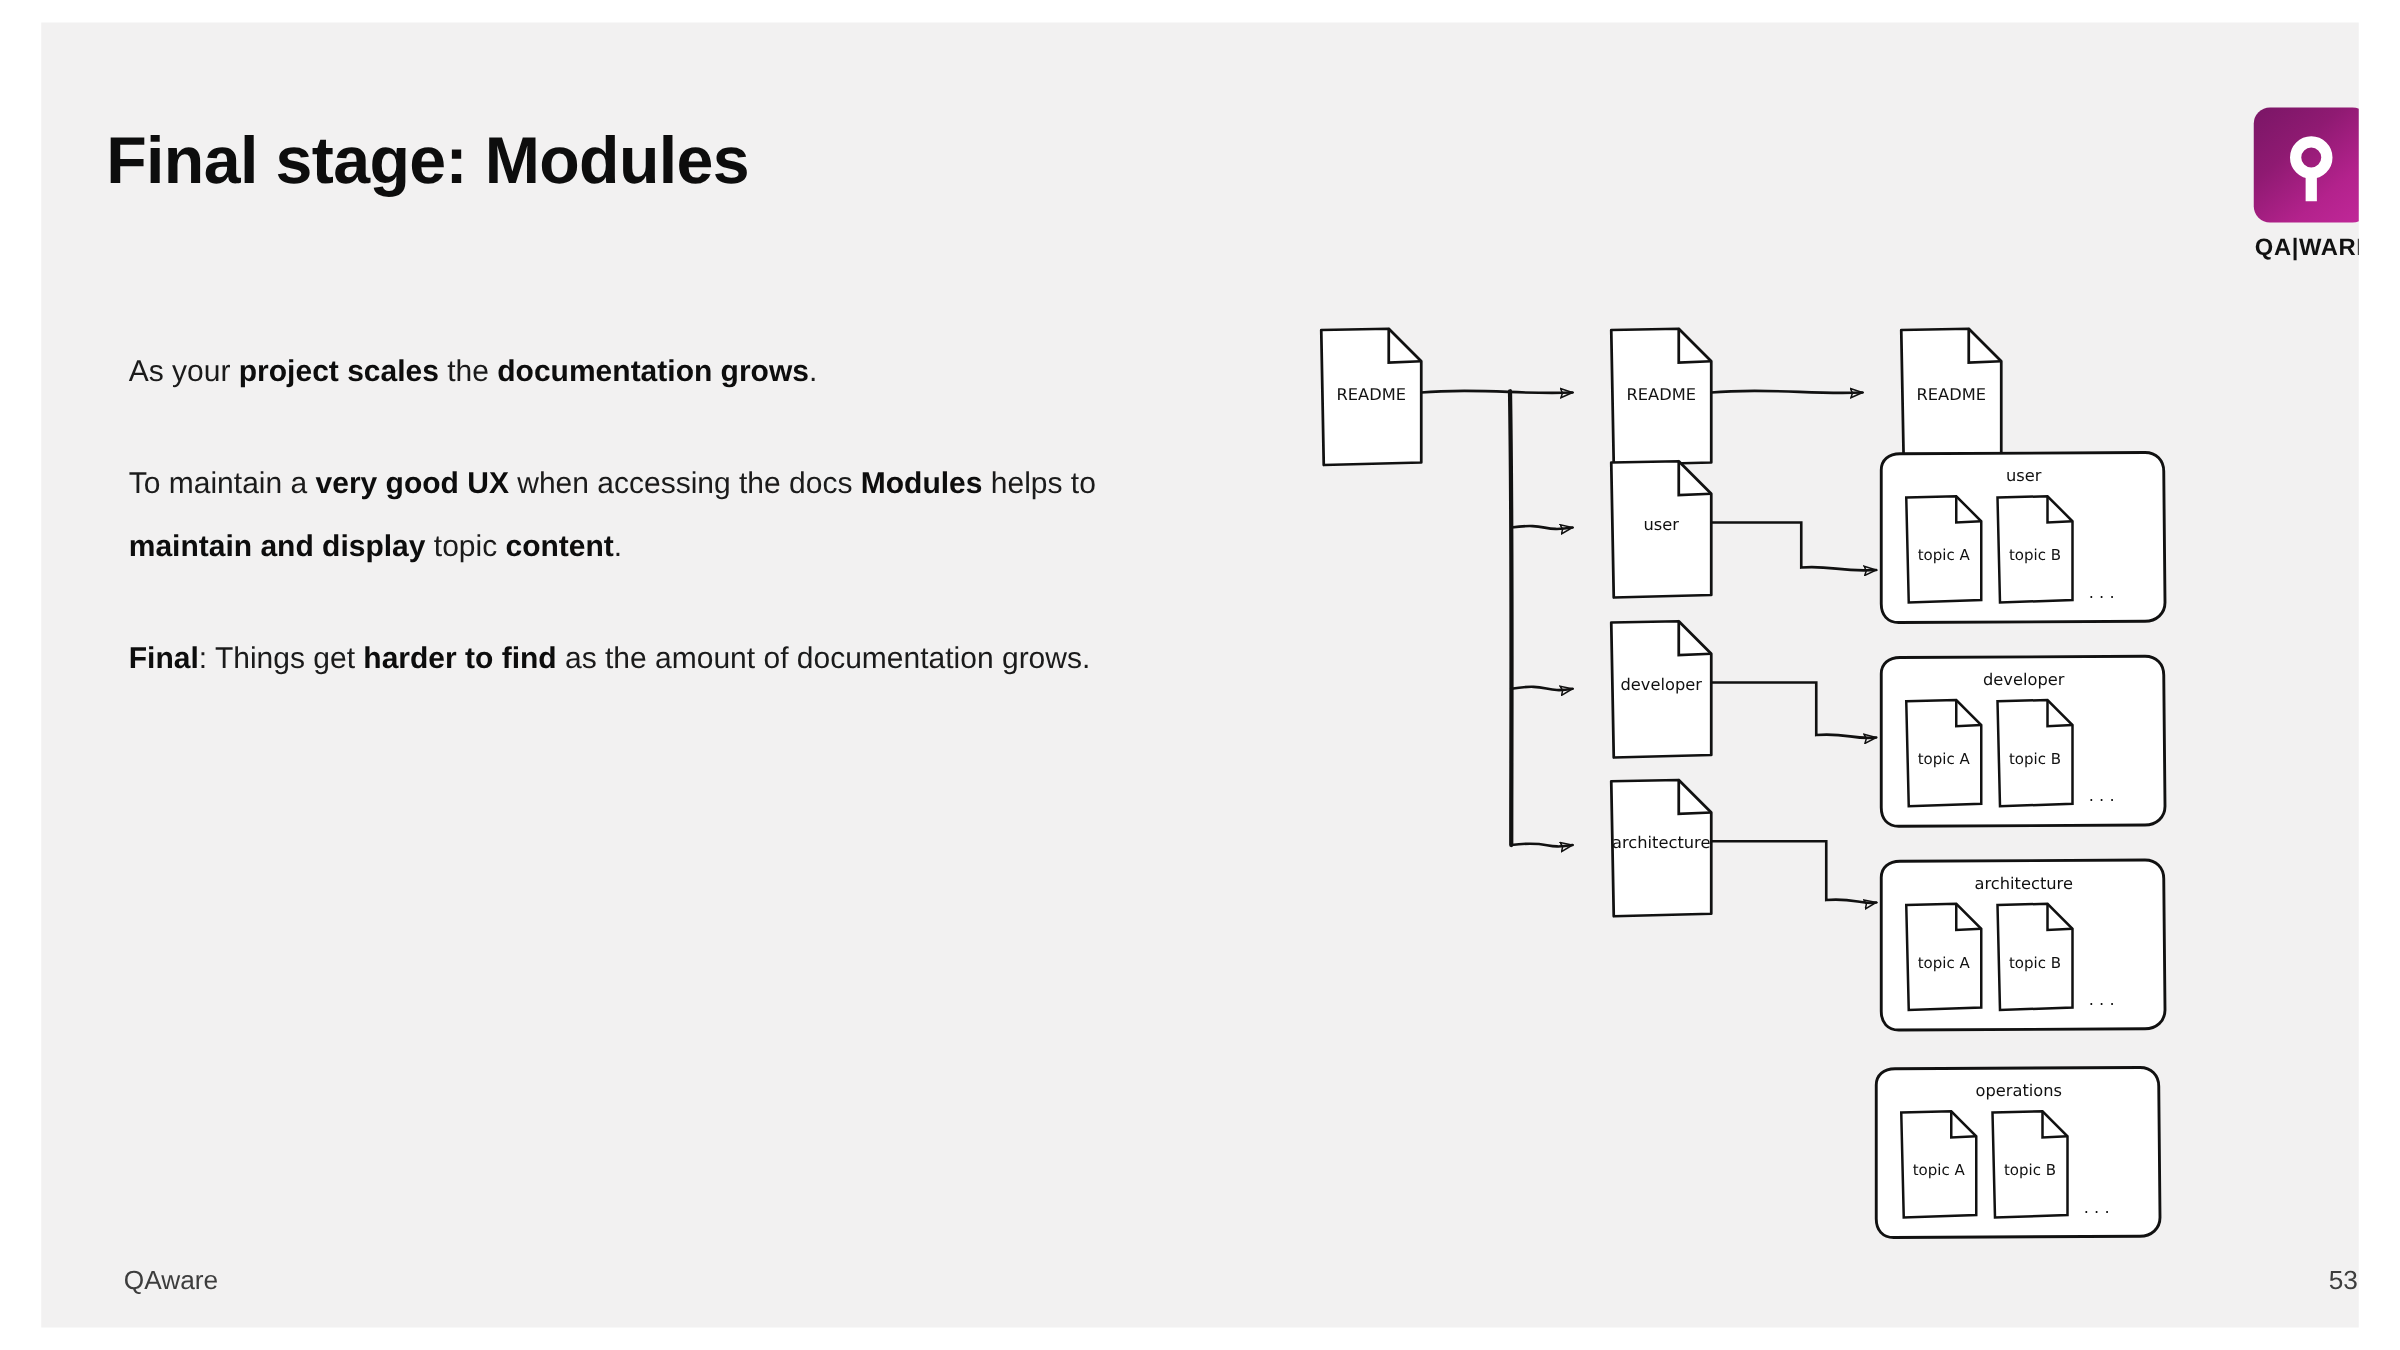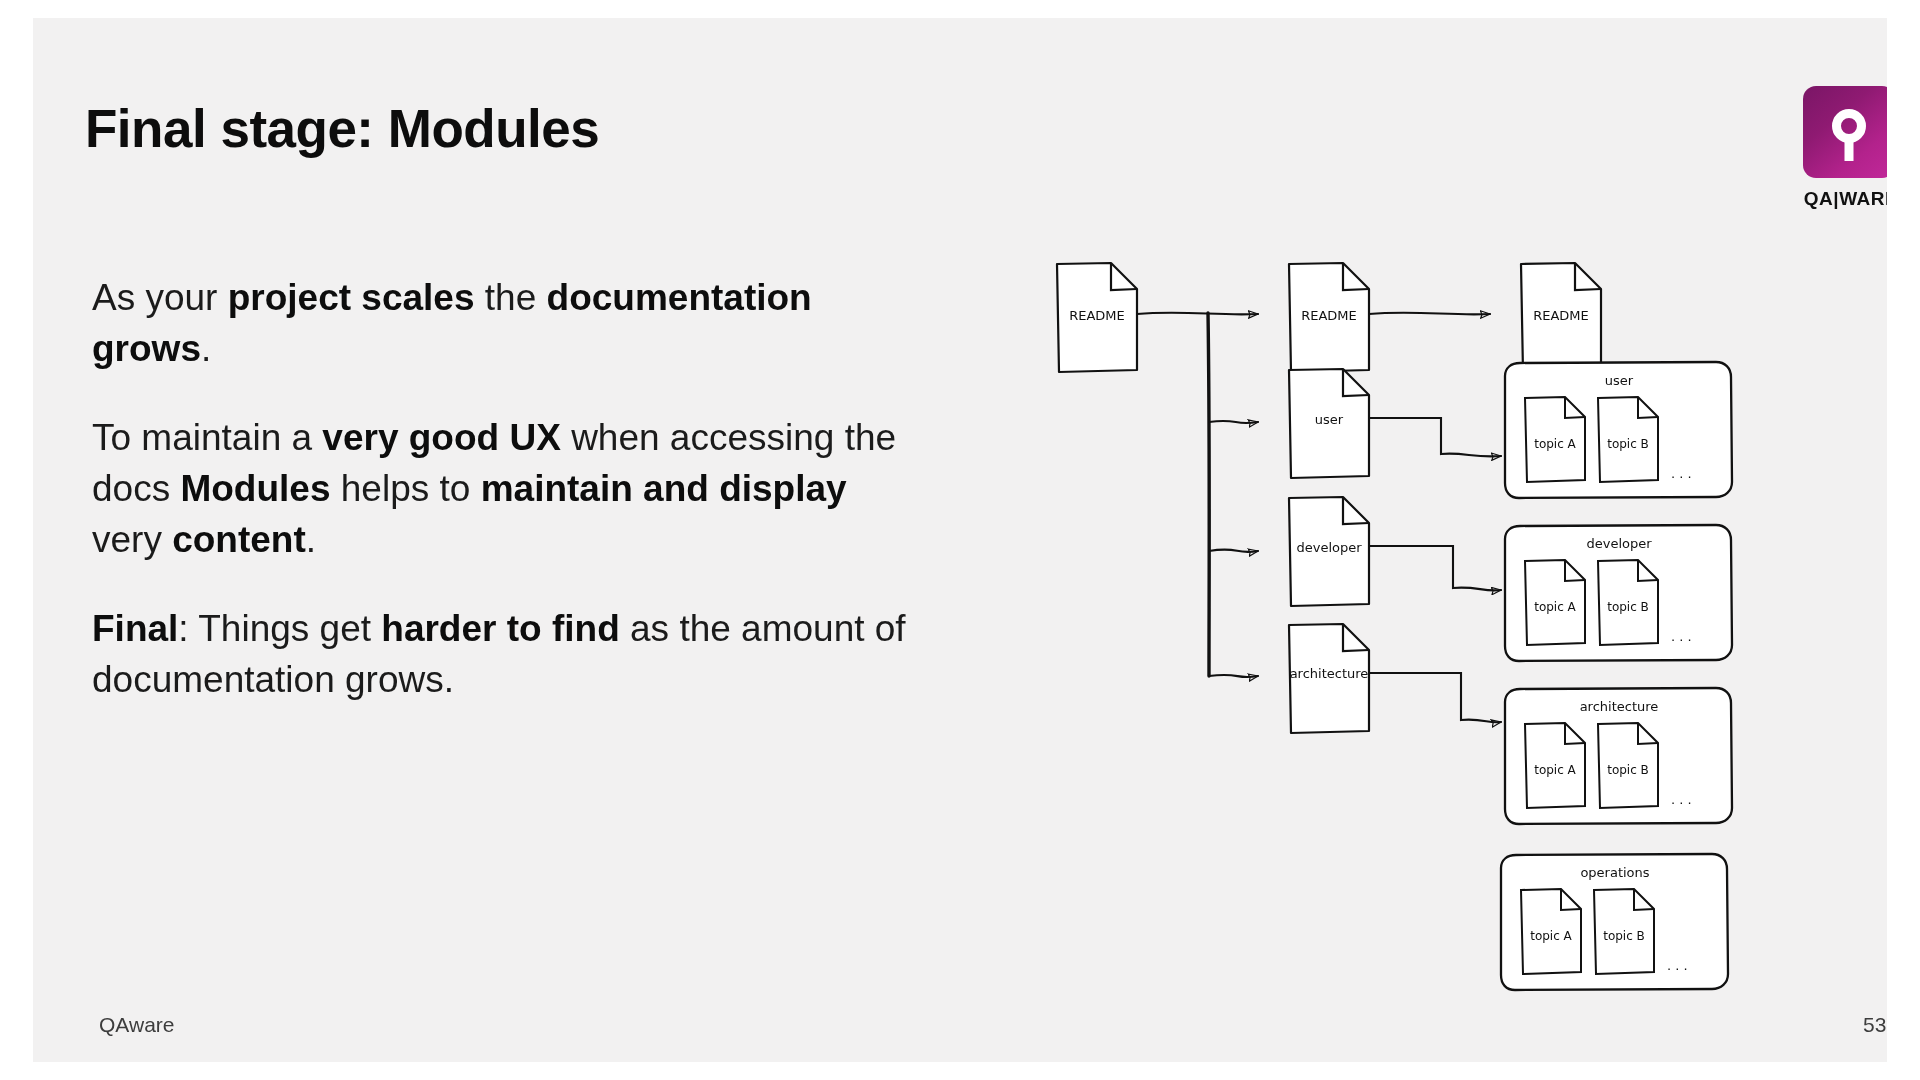--- a/index.html
+++ b/index.html
@@ -26,24 +26,24 @@
     top: 60px;
     font-size: 53px;
     font-weight: bold;
     color: #0d0d0d;
     letter-spacing: -0.5px;
     white-space: nowrap;
     margin-top: 20px;
   }
   #body-text {
     position: absolute;
-    left: 59px;
+    left: 70px;
     top: 254px;
     width: 830px;
-    font-size: 37px;
+    font-size: 24px;
     line-height: 51px;
     color: #1b1b1b;
     font-weight: 300;
   }
   #body-text p { margin: 0 0 38px 0; }
   #body-text b { font-weight: bold; color: #0d0d0d; }
 
   
   #logo-wrap {
     position: absolute;
@@ -123,21 +123,21 @@
 </style>
 </head>
 <body>
 
 <div id="slide">
 
   <div id="title">Final stage: Modules</div>
 
   <div id="body-text">
       <p><span>As your </span><b>project scales</b><span> the </span><b>documentation grows</b><span>.</span></p>
-      <p><span>To maintain a </span><b>very good UX</b><span> when accessing the docs </span><b>Modules</b><span> helps to </span><b>maintain and display</b><span> very </span><b>content</b><span>.</span></p>
+      <p><span>To maintain a </span><b>very good UX</b><span> when accessing the docs </span><b>Modules</b><span> helps to </span><b>maintain and display</b><span> topic </span><b>content</b><span>.</span></p>
       <p><b>Final</b><span>: Things get </span><b>harder to find</b><span> as the amount of documentation grows.</span></p>
     </div>
 
   <div id="logo-wrap">
     <span id="logo-mark">
       <span class="ring"></span>
       <span class="stem"></span>
     </span>
     <div id="logo-word">QA|WARE</div>
   </div>

